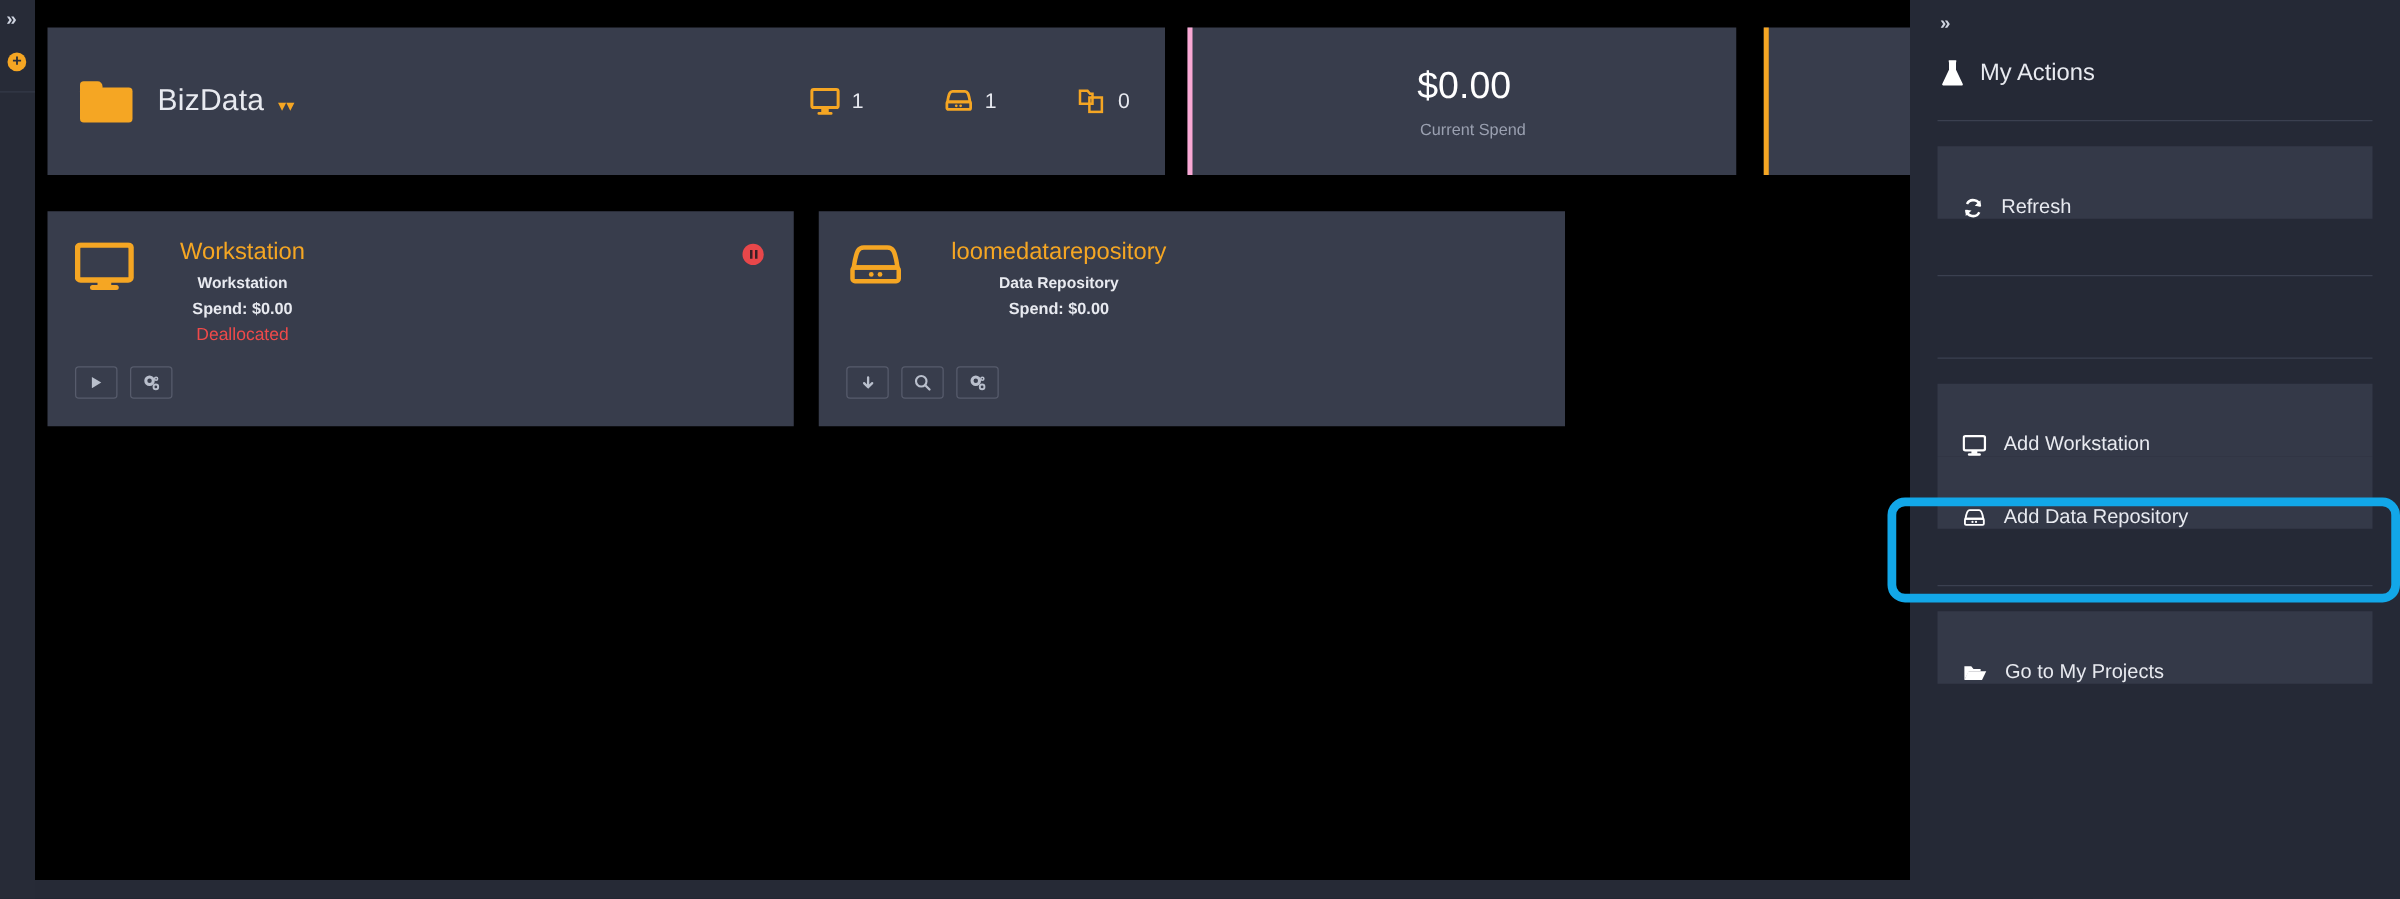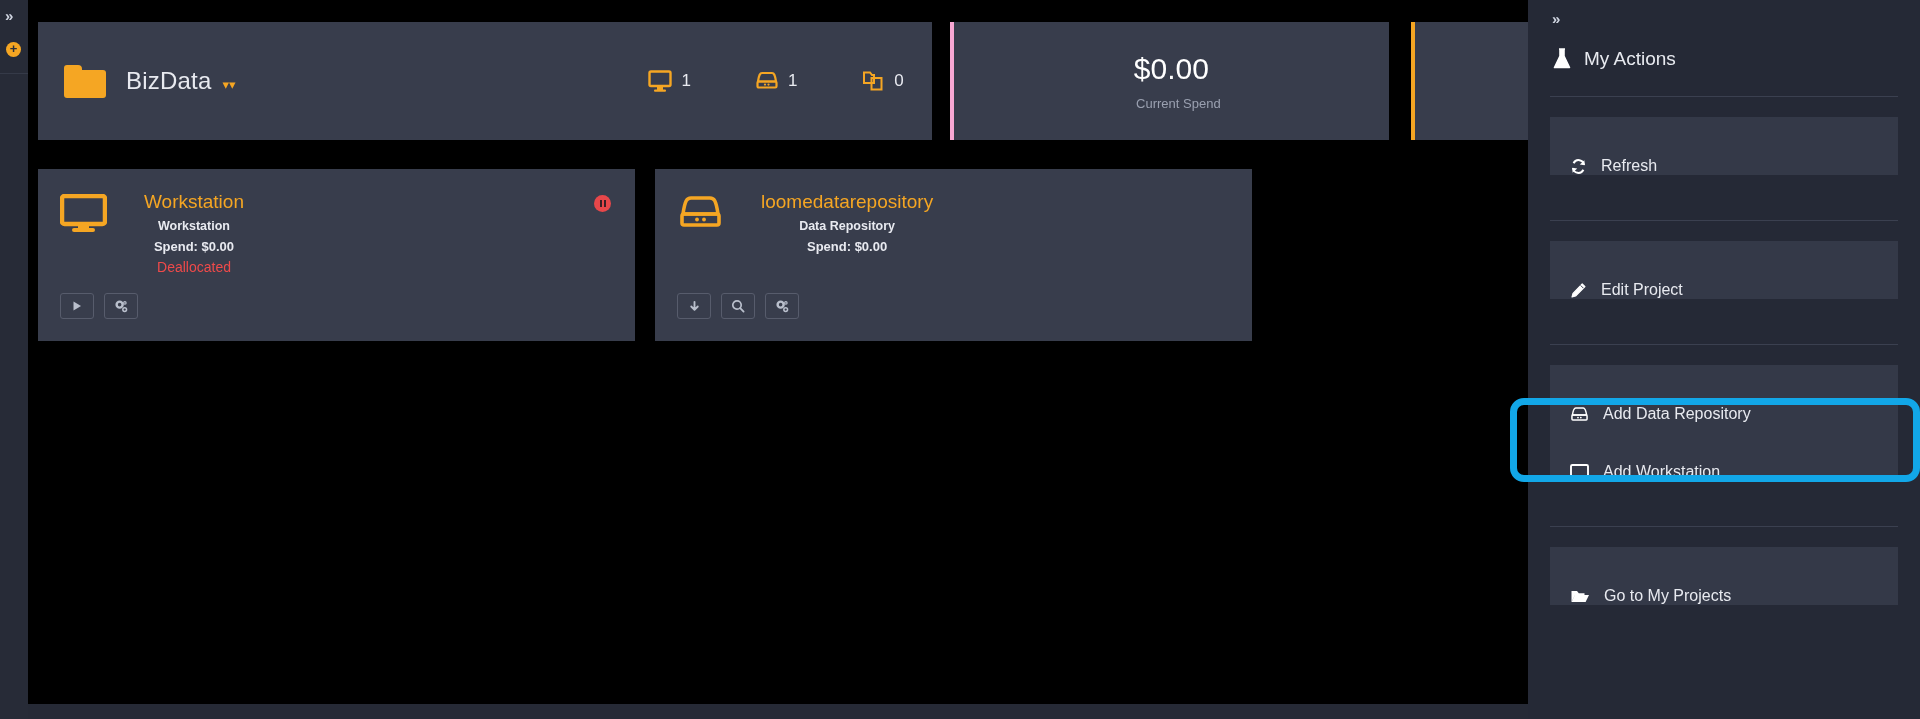--- a/index.html
+++ b/index.html
@@ -309,51 +309,44 @@
         <path d="M14.4 2.2 L14.6 7.3 L9.8 6.6 Z" fill="#ffffff"></path>
         <path d="M2.6 14.8 L2.4 9.7 L7.2 10.4 Z" fill="#ffffff"></path>
       </svg>
       <span class="lbl">Refresh</span>
     </div>
 
     <div class="action-spacer"></div>
     <div class="rp-divider"></div>
     <div class="rp-gap"></div>
 
-    <div class="action-item">
-      <svg width="17" height="17" viewBox="0 0 17 17">
-        <path d="M12.2 1.8 L15 4.6 L5.6 14 L2 15 L3 11.4 Z" fill="#ffffff" stroke="#ffffff" stroke-width="1.1" stroke-linejoin="round"></path>
-        <path d="M10.6 3.4 L13.4 6.2" stroke="#3c4252" stroke-width="1"></path>
-      </svg>
-      <span class="lbl">Edit Project</span>
-    </div>
 
     <div class="action-spacer"></div>
     <div class="rp-divider"></div>
     <div class="rp-gap"></div>
+
+    <div class="action-item">
+      <svg width="19" height="17" viewBox="0 0 20 18">
+        <rect x="1" y="1" width="18" height="12" rx="1.5" fill="none" stroke="#ffffff" stroke-width="2"></rect>
+        <rect x="7.5" y="13" width="5" height="3" fill="#ffffff"></rect>
+        <rect x="4.5" y="15.5" width="11" height="2" rx="1" fill="#ffffff"></rect>
+      </svg>
+      <span class="lbl">Add Workstation</span>
+    </div>
 
     <div class="action-item">
       <svg width="19" height="17" viewBox="0 0 20 18">
         <path d="M2.5 9.5 C3.4 3.5 4.3 2.2 6 2.2 H14 C15.7 2.2 16.6 3.5 17.5 9.5 Z" fill="none" stroke="#ffffff" stroke-width="1.6" stroke-linejoin="round"></path>
         <rect x="2" y="9.5" width="16" height="5.2" rx="1" fill="none" stroke="#ffffff" stroke-width="1.6"></rect>
         <circle cx="8.4" cy="12.2" r="0.95" fill="#ffffff"></circle>
         <circle cx="11.4" cy="12.2" r="0.95" fill="#ffffff"></circle>
       </svg>
       <span class="lbl">Add Data Repository</span>
     </div>
 
-    <div class="action-item">
-      <svg width="19" height="17" viewBox="0 0 20 18">
-        <rect x="1" y="1" width="18" height="12" rx="1.5" fill="none" stroke="#ffffff" stroke-width="2"></rect>
-        <rect x="7.5" y="13" width="5" height="3" fill="#ffffff"></rect>
-        <rect x="4.5" y="15.5" width="11" height="2" rx="1" fill="#ffffff"></rect>
-      </svg>
-      <span class="lbl">Add Workstation</span>
-    </div>
-
 
     <div class="action-spacer"></div>
     <div class="rp-divider"></div>
     <div class="rp-gap"></div>
 
     <div class="action-item">
       <svg width="20" height="17" viewBox="0 0 20 17">
         <path d="M1.5 3 H7 L8.8 5.2 H14.5 V7 H5.2 L1.5 14 Z" fill="#ffffff"></path>
         <path d="M4.8 7 H19 L15.6 14 H1.5 Z" fill="#ffffff"></path>
       </svg>

